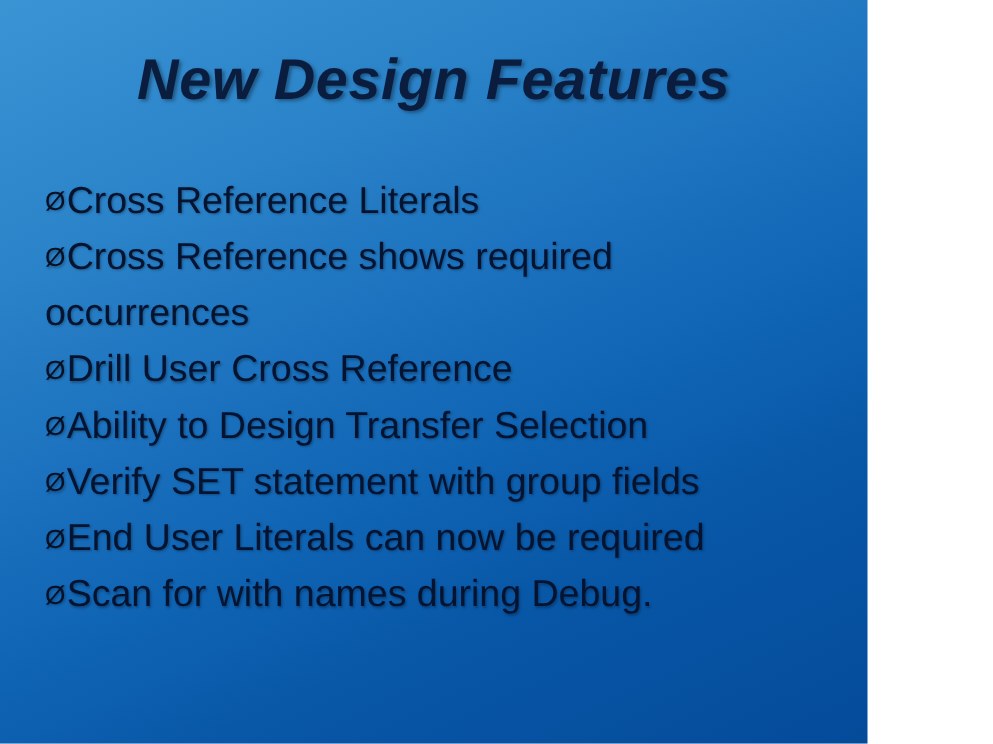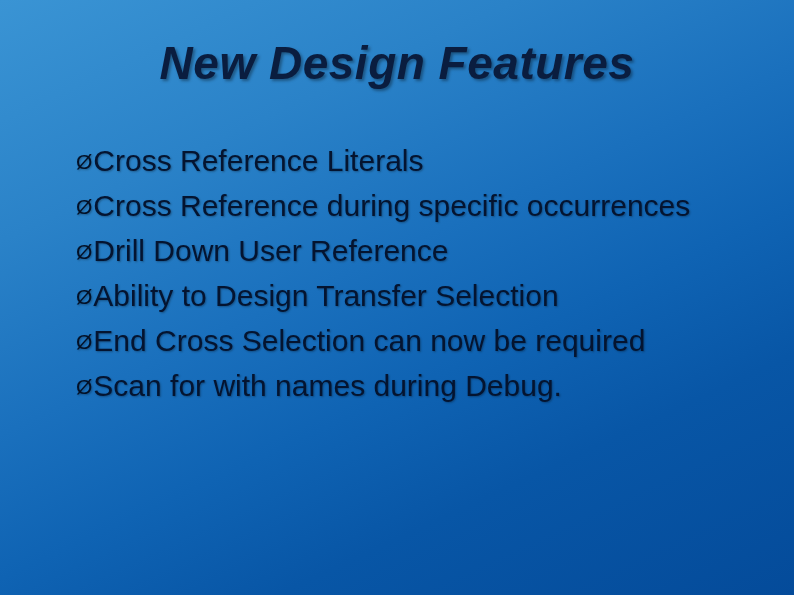--- a/index.html
+++ b/index.html
@@ -4,21 +4,21 @@
 <style>
   html, body {
     margin: 0;
     padding: 0;
     width: 794px;
     height: 595px;
     overflow: hidden;
     font-family: Arial, Helvetica, sans-serif;
   }
   .slide {
-    width: 794px;
+    width: 694px;
     height: 595px;
     background: linear-gradient(155deg,
       #3a94d4 0%,
       #2a82c8 25%,
       #1a70bd 45%,
       #0f63b3 60%,
       #0856a6 75%,
       #044b9a 100%);
     position: relative;
     box-sizing: border-box;
@@ -41,21 +41,20 @@
     top: 138px;
     left: 36px;
     right: 40px;
     color: #041430;
     font-size: 30px;
     line-height: 1.5;
     text-shadow: 1px 1px 2px rgba(0,0,0,0.3);
   }
   .bullet {
     display: block;
-    margin-left: 40px;
   }
   .marker {
     display: inline;
     font-family: Arial, sans-serif;
     font-size: 21px;
     color: #031026;
     vertical-align: 2px;
     letter-spacing: -1px;
     margin-right: 2px;
   }
@@ -64,28 +63,31 @@
 <body>
 
 <div class="slide">
   <div class="title">New Design Features</div>
 
   <div class="body">
     <span class="bullet">
       <span class="marker">Ø</span><span>Cross Reference Literals</span>
     </span>
     <span class="bullet">
-      <span class="marker">Ø</span><span>Cross Reference during specific occurrences</span>
+      <span class="marker">Ø</span><span>Cross Reference shows required occurrences</span>
     </span>
     <span class="bullet">
-      <span class="marker">Ø</span><span>Drill Down User Reference</span>
+      <span class="marker">Ø</span><span>Drill User Cross Reference</span>
     </span>
     <span class="bullet">
       <span class="marker">Ø</span><span>Ability to Design Transfer Selection</span>
     </span>
     <span class="bullet">
-      <span class="marker">Ø</span><span>End Cross Selection can now be required</span>
+      <span class="marker">Ø</span><span>Verify SET statement with group fields</span>
+    </span>
+    <span class="bullet">
+      <span class="marker">Ø</span><span>End User Literals can now be required</span>
     </span>
     <span class="bullet">
       <span class="marker">Ø</span><span>Scan for with names during Debug.</span>
     </span>
   </div>
 </div>
 
 </body></html>

